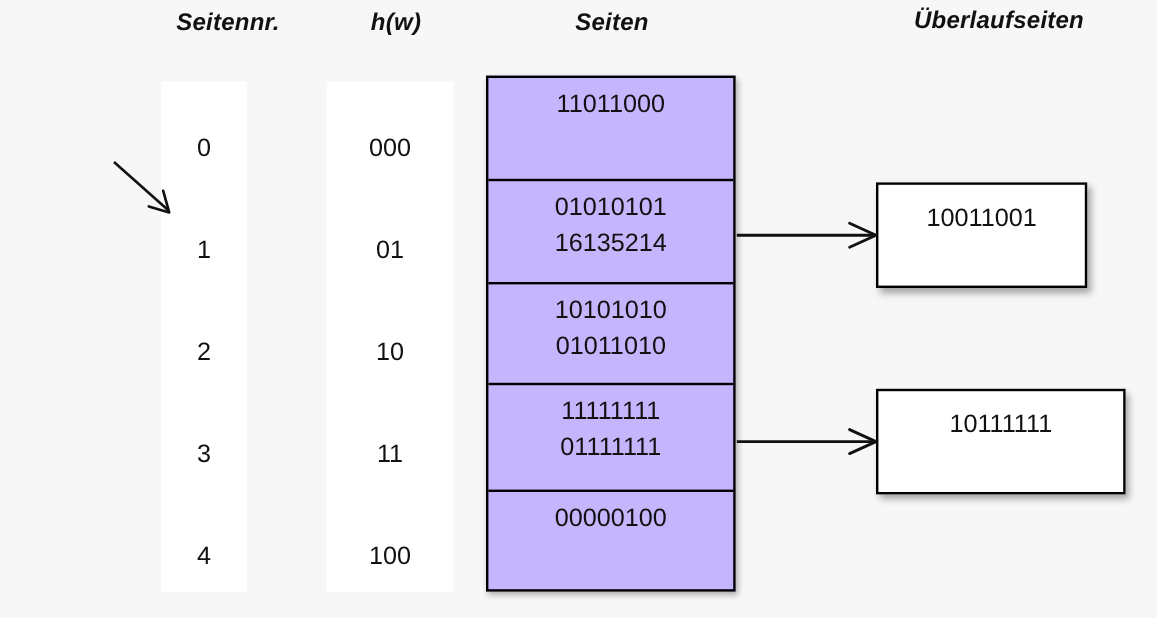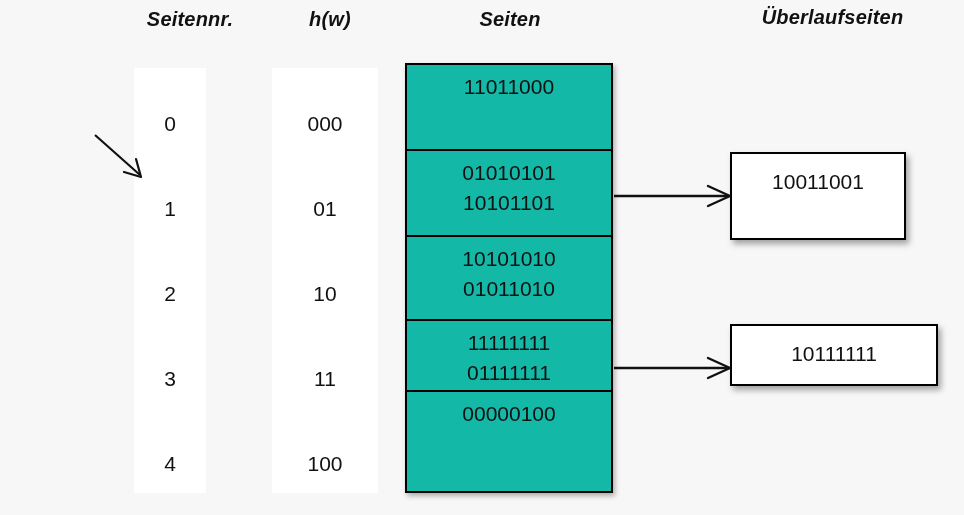--- a/index.html
+++ b/index.html
@@ -54,21 +54,21 @@
     text-align: center;
     font-size: 21px;
     color: #111111;
     white-space: nowrap;
   }
 
   
   .page-table {
     box-sizing: border-box;
     border: 2px solid #000000;
-    background: #14b8a6;
+    background: #c4b5fd;
     box-shadow: 2px 3px 5px rgba(0,0,0,0.30);
   }
   .page-row {
     position: absolute;
     left: 0;
     width: 100%;
     box-sizing: border-box;
     text-align: center;
     padding-top: 7px;
   }
@@ -140,43 +140,43 @@
   </div>
 
   <div class="abs page-table" style="left:405px; top:63px; width:208px; height:430px;">
 
     <div class="page-row" style="top:0px; height:84px;">
       <div class="page-line">11011000</div>
     </div>
 
     <div class="page-row divided" style="top:84px; height:86px;">
       <div class="page-line">01010101</div>
-      <div class="page-line">10101101</div>
+      <div class="page-line">16135214</div>
     </div>
 
     <div class="page-row divided" style="top:170px; height:84px;">
       <div class="page-line">10101010</div>
       <div class="page-line">01011010</div>
     </div>
 
     <div class="page-row divided" style="top:254px; height:89px;">
       <div class="page-line">11111111</div>
       <div class="page-line">01111111</div>
     </div>
 
-    <div class="page-row divided" style="top:325px; height:83px;">
+    <div class="page-row divided" style="top:343px; height:83px;">
       <div class="page-line">00000100</div>
     </div>
   </div>
 
   <div class="abs overflow-box" style="left:730px; top:152px; width:176px; height:88px;">
     <div class="overflow-text">10011001</div>
   </div>
 
-  <div class="abs overflow-box" style="left:730px; top:324px; width:208px; height:62px;">
+  <div class="abs overflow-box" style="left:730px; top:324px; width:208px; height:88px;">
     <div class="overflow-text">10111111</div>
   </div>
 
   <svg id="arrows" viewBox="0 0 964 515">
 
     <g>
       <line x1="95" y1="135" x2="140" y2="175" stroke="#111111" stroke-width="2.2"></line>
       <polyline points="124,172 141,177 136,159" fill="none" stroke="#111111" stroke-width="2.2" stroke-linecap="round" stroke-linejoin="round"></polyline>
     </g>
 

